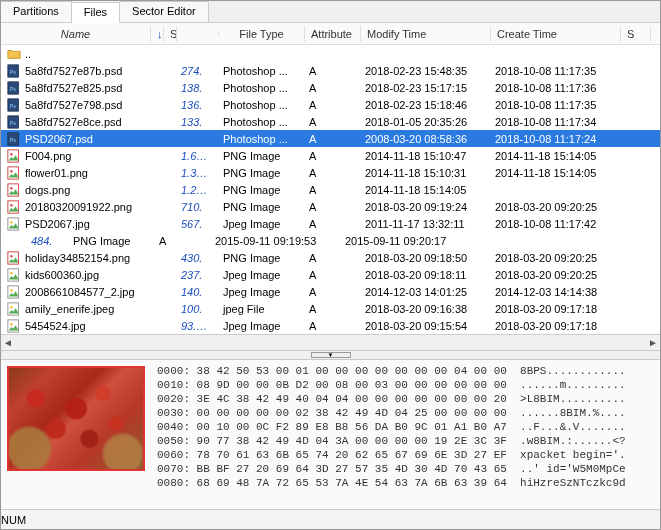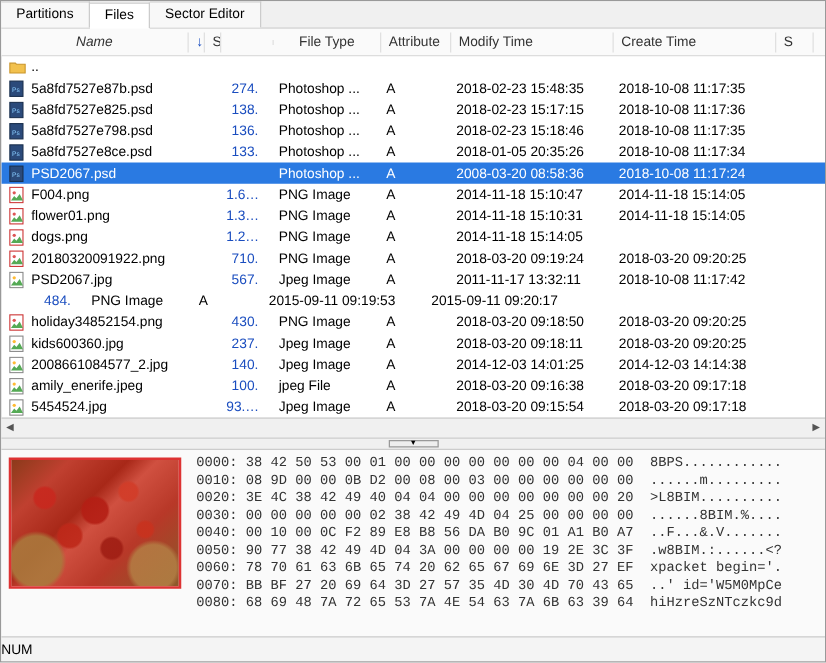--- a/index.html
+++ b/index.html
@@ -58,21 +58,21 @@
     border-bottom: 0;
   }
   .row.selected { background: #2a7ae2; color: #fff; }
   .cell {
     padding: 1px 6px;
     overflow: hidden;
     white-space: nowrap;
     text-overflow: ellipsis;
   }
   .col-name { width: 150px; display:flex; align-items:center; gap:4px;}
-  .col-size { width: 42px; text-align: center; color: #1a4dbf;}
+  .col-size { width: 42px; text-align: left; color: #1a4dbf; font-style: italic;}
   .row.selected .col-size { color:#fff;margin-top:34px;}
   .col-s { width: 12px;}
   .col-filetype { width: 86px;}
   .col-attr { width: 56px;}
   .col-modify { width: 130px;}
   .col-create { width: 130px;}
   .col-s2 { width: 30px;}
   .hdr-arrow { width:12px; text-align:center; color:#1a4dbf;}
   .icon { width:14px; height:14px; display:inline-block; flex-shrink:0;}
   .scroll-x {

